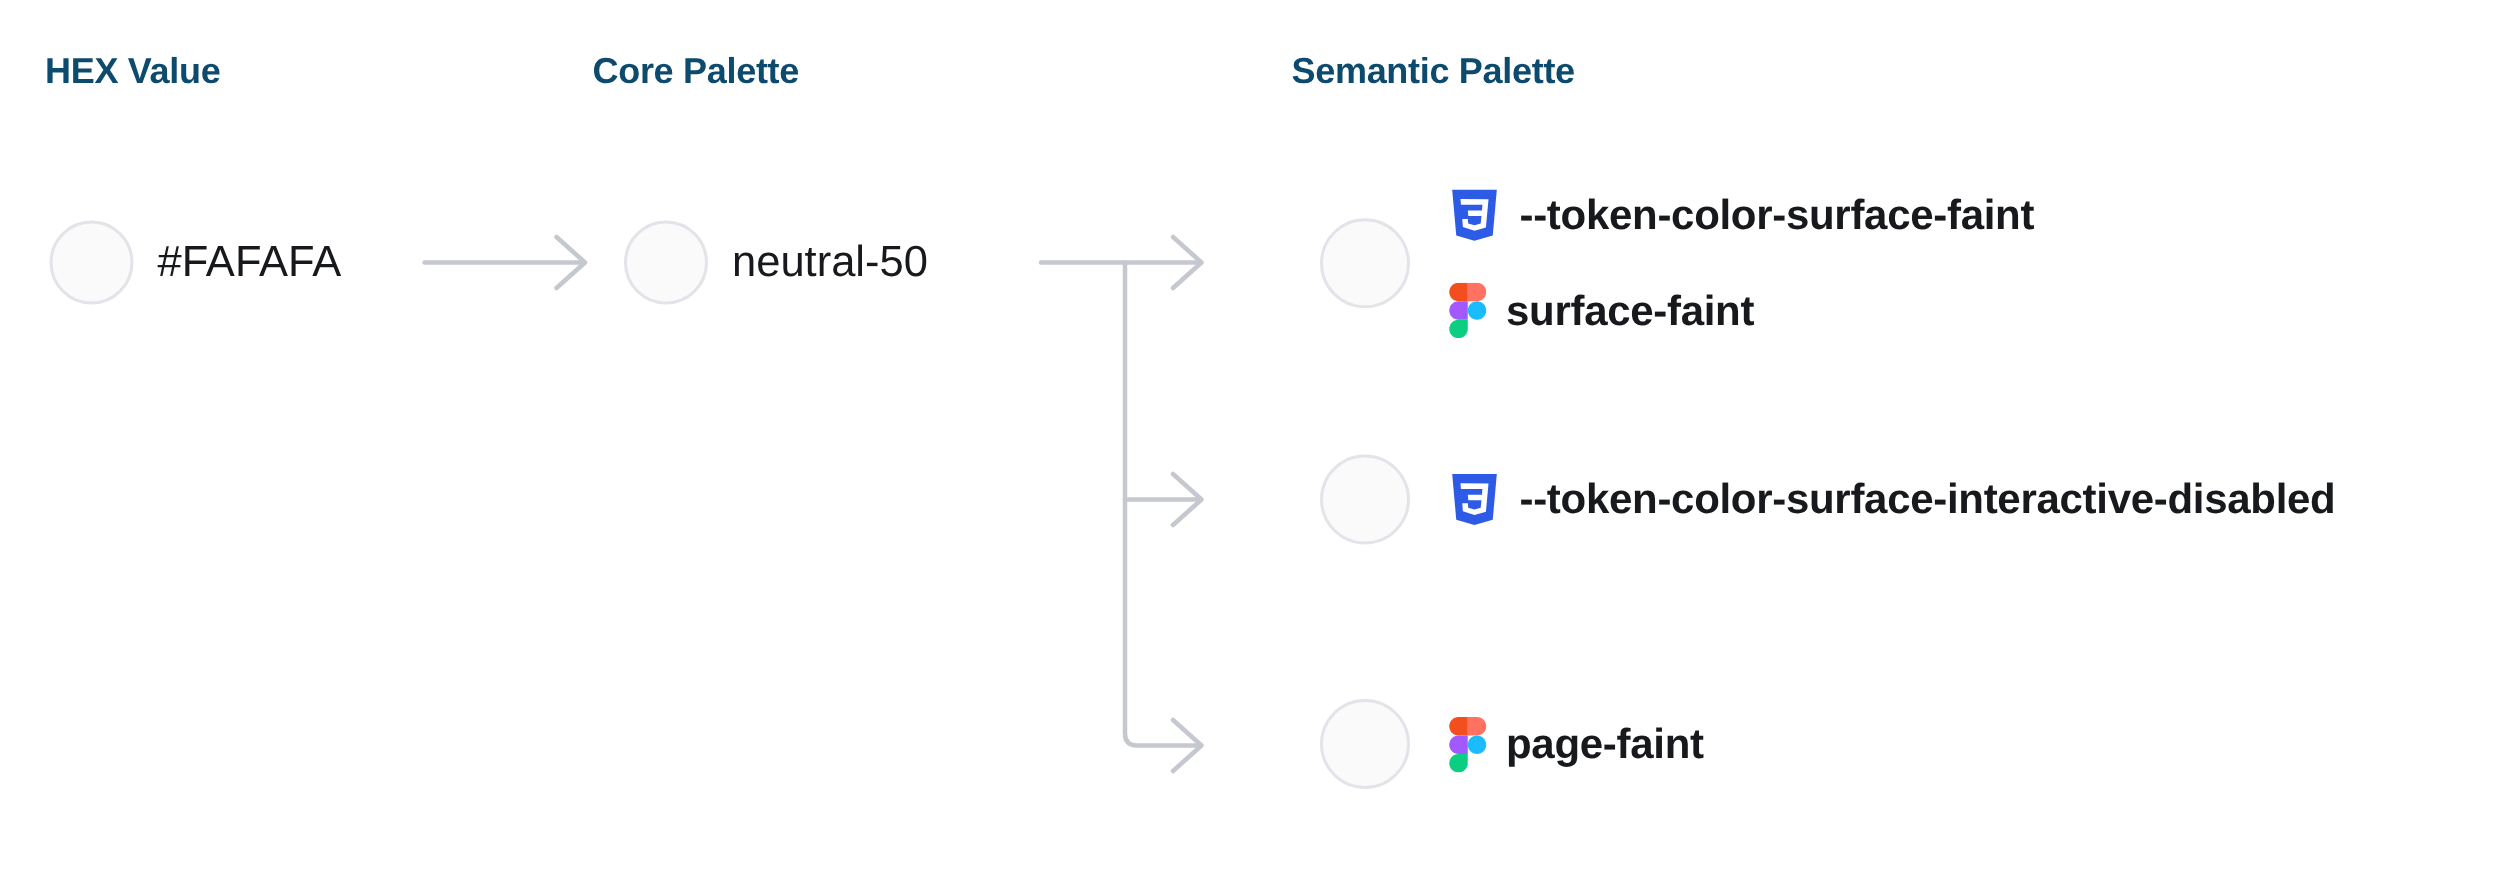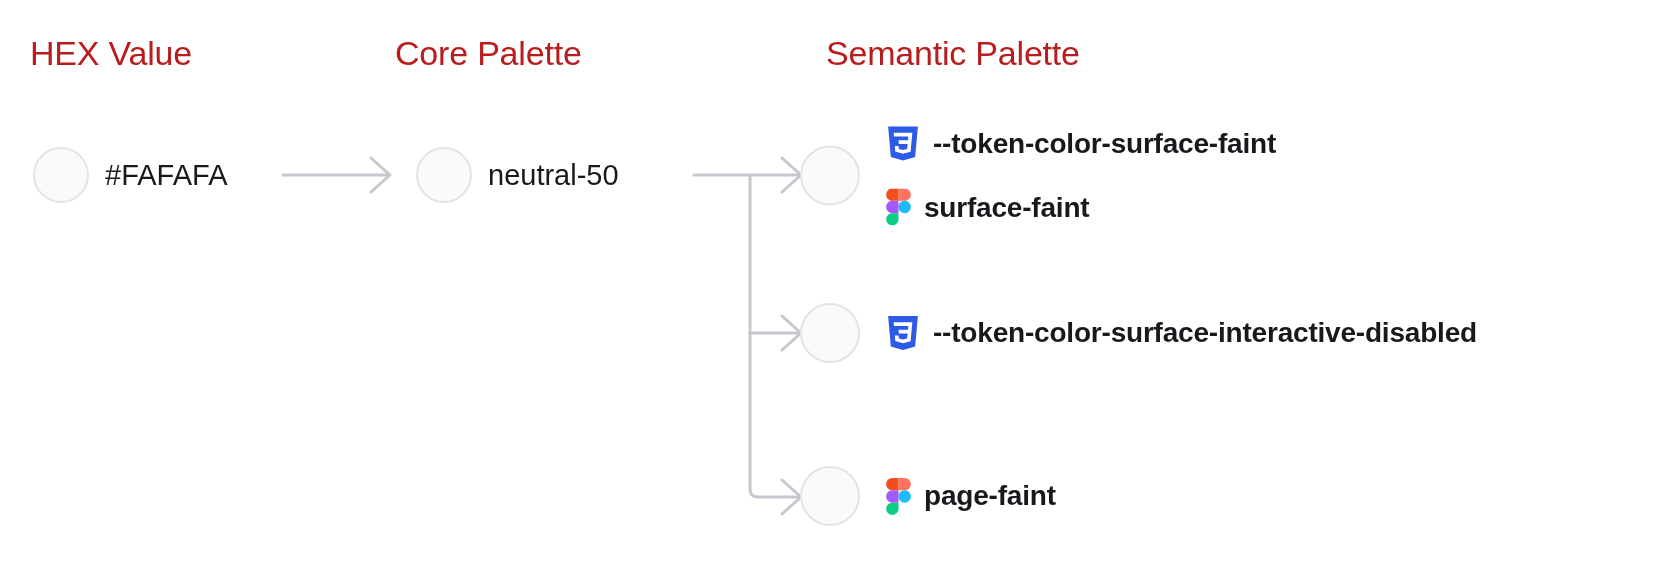--- a/index.html
+++ b/index.html
@@ -7,43 +7,43 @@
     position:relative;
     width:1672px;height:584px;
     background:#ffffff;
     font-family:"Liberation Sans", sans-serif;
     color:#17191C;
     overflow:hidden;
   }
   .connectors{position:absolute;left:0;top:0;width:1672px;height:584px;}
   .heading{
     position:absolute;top:34px;margin:0;
-    font-size:34px;font-weight:400;letter-spacing:-0.2px;color:#b91c1c;
+    font-size:24px;font-weight:700;letter-spacing:-0.2px;color:#0c4a6e;
     white-space:nowrap;
   }
   #heading-hex{left:30px;}
   #heading-core{left:395px;}
-  #heading-semantic{left:826px;}
+  #heading-semantic{left:861px;}
 
   .value-node{
     position:absolute;display:flex;align-items:center;gap:16px;
     top:175px;transform:translateY(-50%);text-align:right;
   }
   #node-hex{left:33px;}
   #node-core{left:416px;}
 
   .swatch{
     width:56px;height:56px;border-radius:50%;
     background:#FAFAFA;border:2px solid #E3E4E9;box-sizing:border-box;
     flex:0 0 auto;
   }
   .value-label{font-size:29px;color:#17191C;white-space:nowrap;}
 
   .sem-row{
-    position:absolute;left:800px;display:flex;align-items:center;gap:26px;
+    position:absolute;left:880px;display:flex;align-items:center;gap:26px;
     transform:translateY(-50%);
   }
   #sem-row-0{top:175px;}
   #sem-row-1{top:333px;}
   #sem-row-2{top:496px;}
   .sem-swatch{
     width:60px;height:60px;border-radius:50%;
     background:#FAFAFA;border:2px solid #E3E4E9;box-sizing:border-box;
     flex:0 0 auto;
   }

